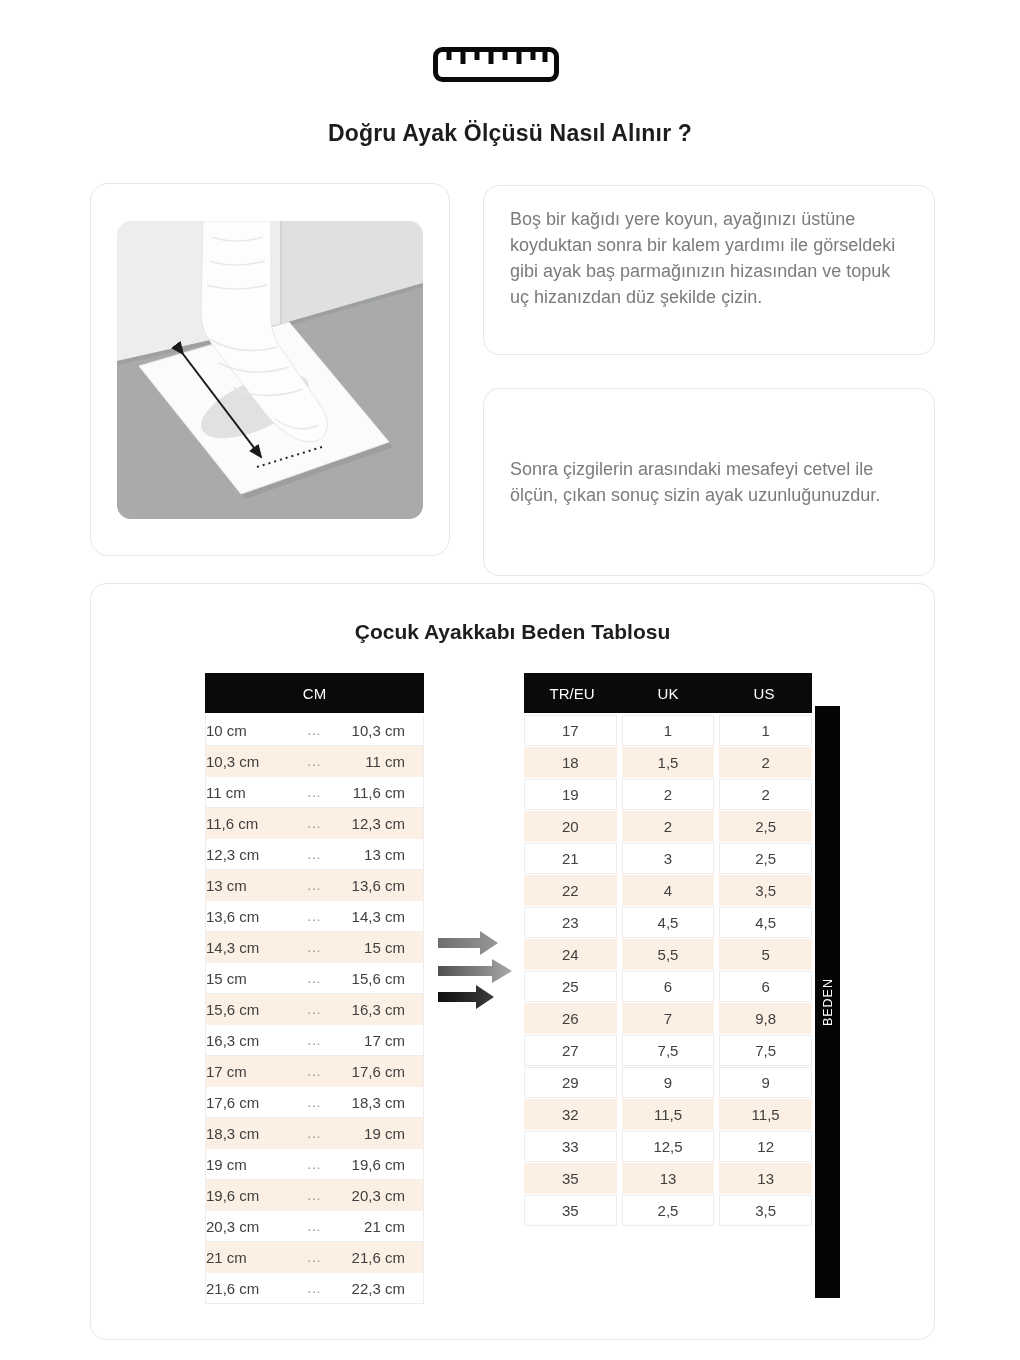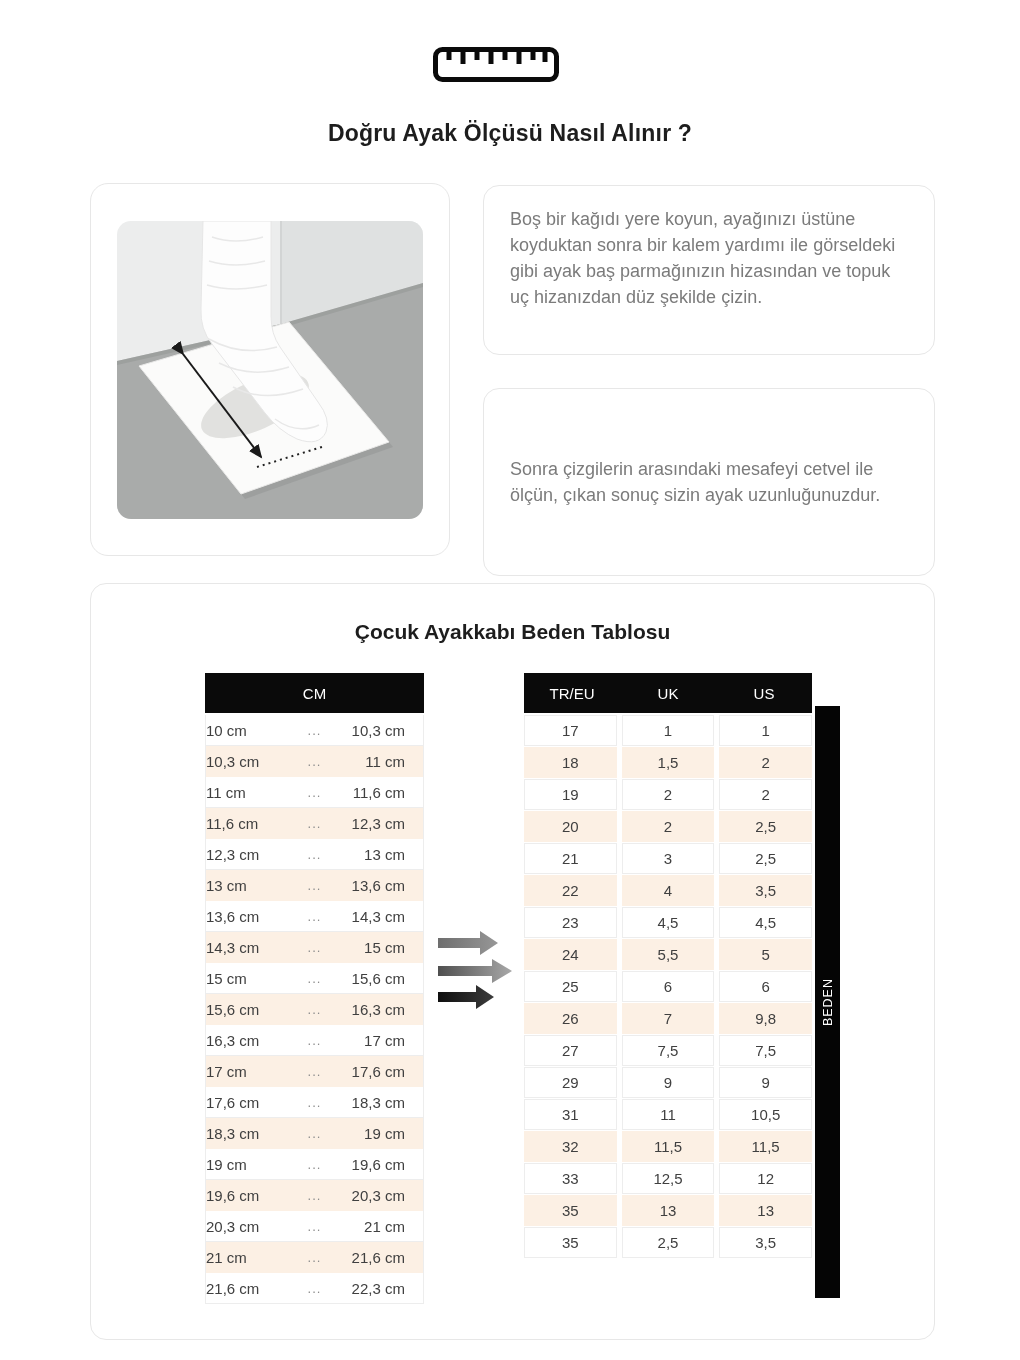--- a/index.html
+++ b/index.html
@@ -316,25 +316,20 @@
           <div class="srow">
             <div class="scell">27</div>
             <div class="scell">7,5</div>
             <div class="scell">7,5</div>
           </div>
           <div class="srow">
             <div class="scell">29</div>
             <div class="scell">9</div>
             <div class="scell">9</div>
           </div>
-          <div class="srow">
-            <div class="scell">31</div>
-            <div class="scell">11</div>
-            <div class="scell">10,5</div>
-          </div>
           <div class="srow alt">
             <div class="scell">32</div>
             <div class="scell">11,5</div>
             <div class="scell">11,5</div>
           </div>
           <div class="srow">
             <div class="scell">33</div>
             <div class="scell">12,5</div>
             <div class="scell">12</div>
           </div>

